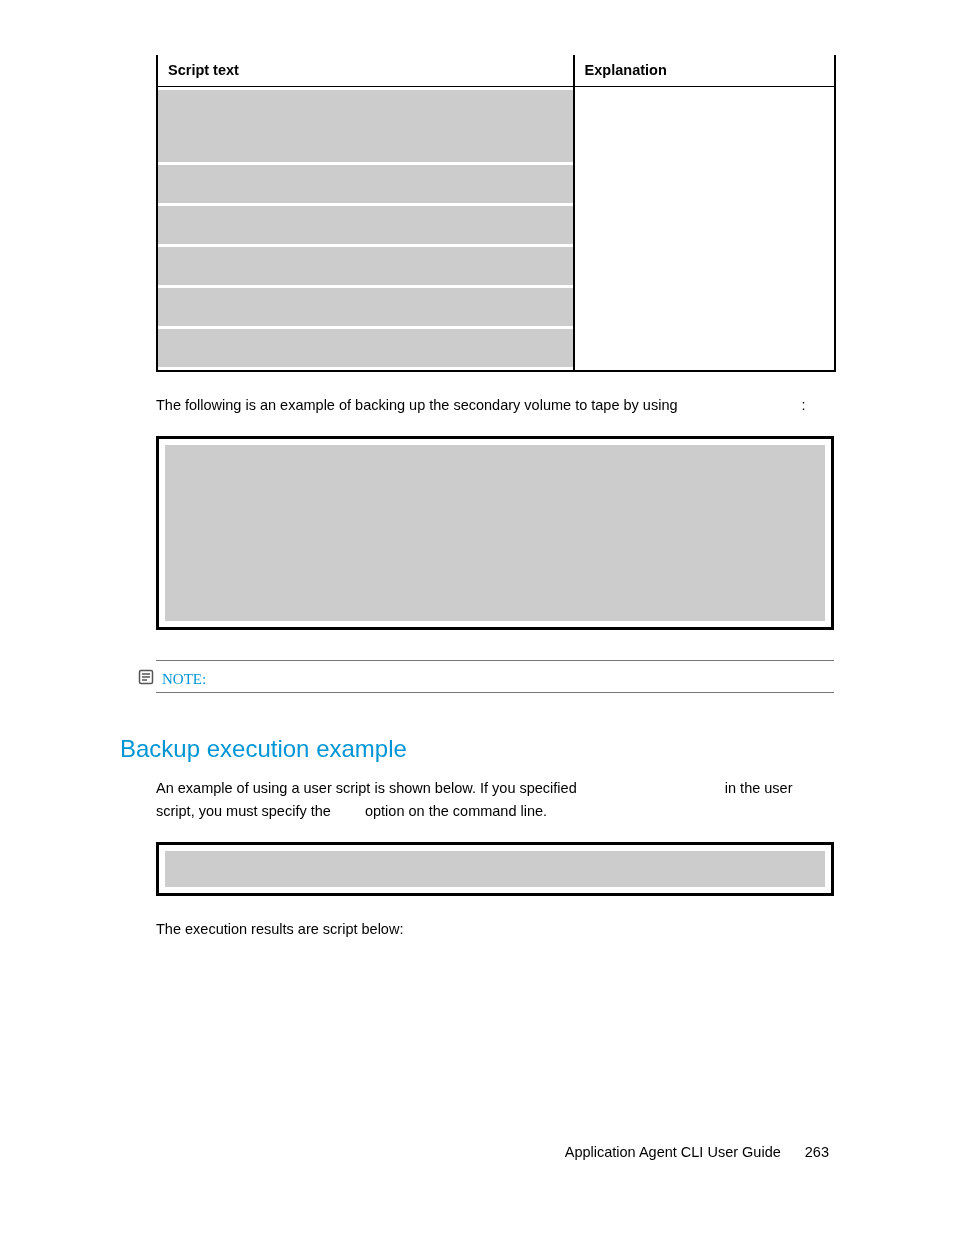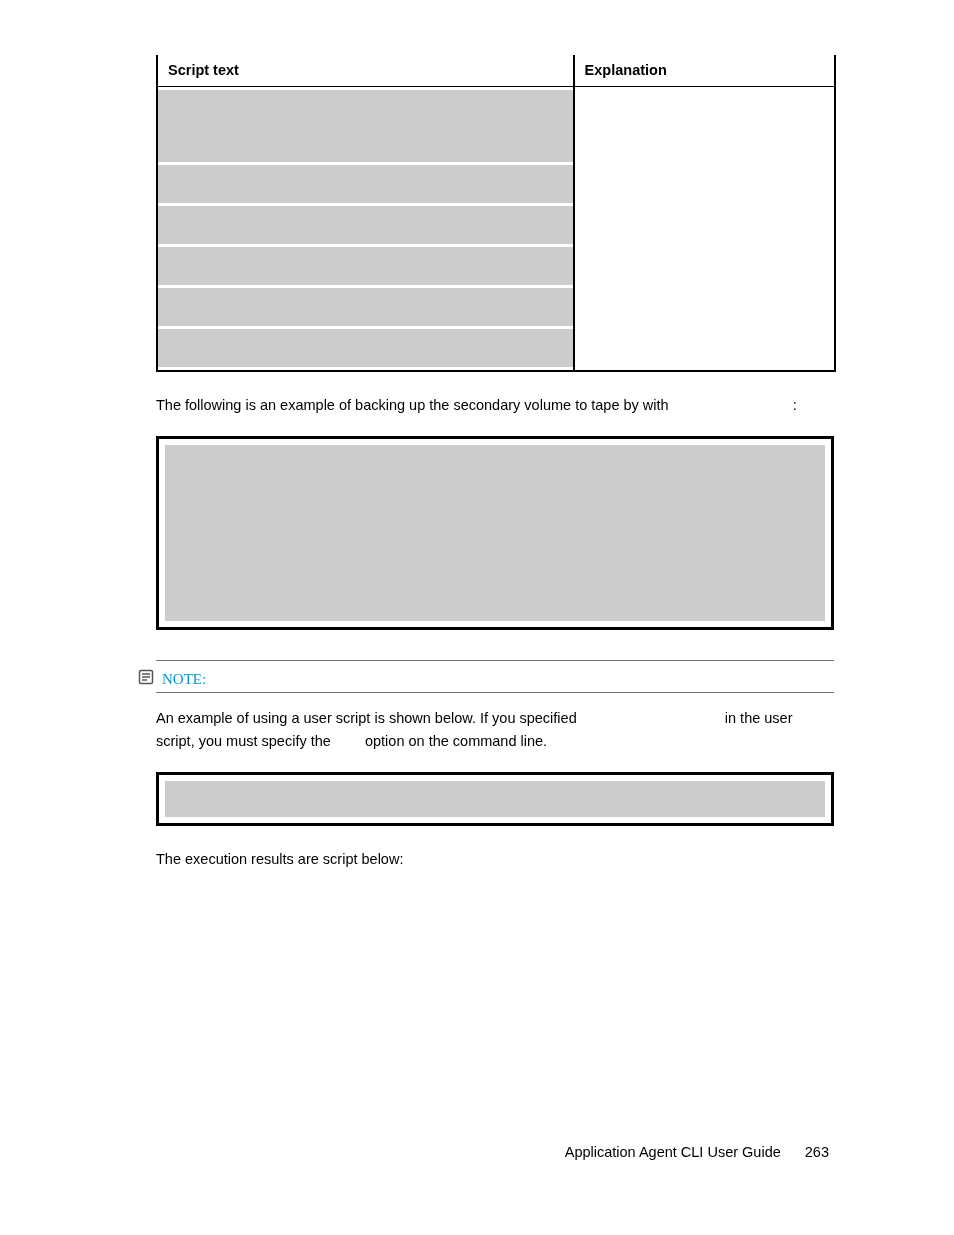--- a/index.html
+++ b/index.html
@@ -121,21 +121,21 @@
         <div class="gray-row gr2"></div>
         <div class="gray-row gr2"></div>
         <div class="gray-row gr2"></div>
       </td>
       <td class="col2 body-cell"></td>
     </tr>
   </tbody>
     </table>
 
   <p class="para">
-    <span>The following is an example of backing up the secondary volume to tape by with</span>
+    <span>The following is an example of backing up the secondary volume to tape by using</span>
     <span style="display:inline-block; width:120px;"></span><span>:</span>
   </p>
 
   <div class="code-outer">
     <div class="code-inner ci-big"></div>
   </div>
 
   <div class="note-block">
     <hr class="note-rule">
     <div class="note-head">
@@ -143,20 +143,21 @@
         <svg width="16" height="16" viewBox="0 0 16 16">
           <rect x="1.5" y="1.5" width="13" height="13" rx="1.5" fill="none" stroke="#555" stroke-width="1.5"></rect>
           <path d="M4 5h8M4 8h8M4 11h5" stroke="#555" stroke-width="1.3" fill="none"></path>
         </svg>
       </span>
       <span class="note-label">NOTE:</span>
     </div>
     <hr class="note-rule">
   </div>
 
+  <h2 class="h2">Backup execution example</h2>
 
   <p class="para" style="margin-top:14px; width:678px;">
     <span>An example of using a user script is shown below. If you specified</span>
     <span style="display:inline-block; width:140px;"></span>
     <span>in the user script, you must specify the</span>
     <span style="display:inline-block; width:26px;"></span>
     <span>option on the command line.</span>
   </p>
 
   <div class="code-outer">

